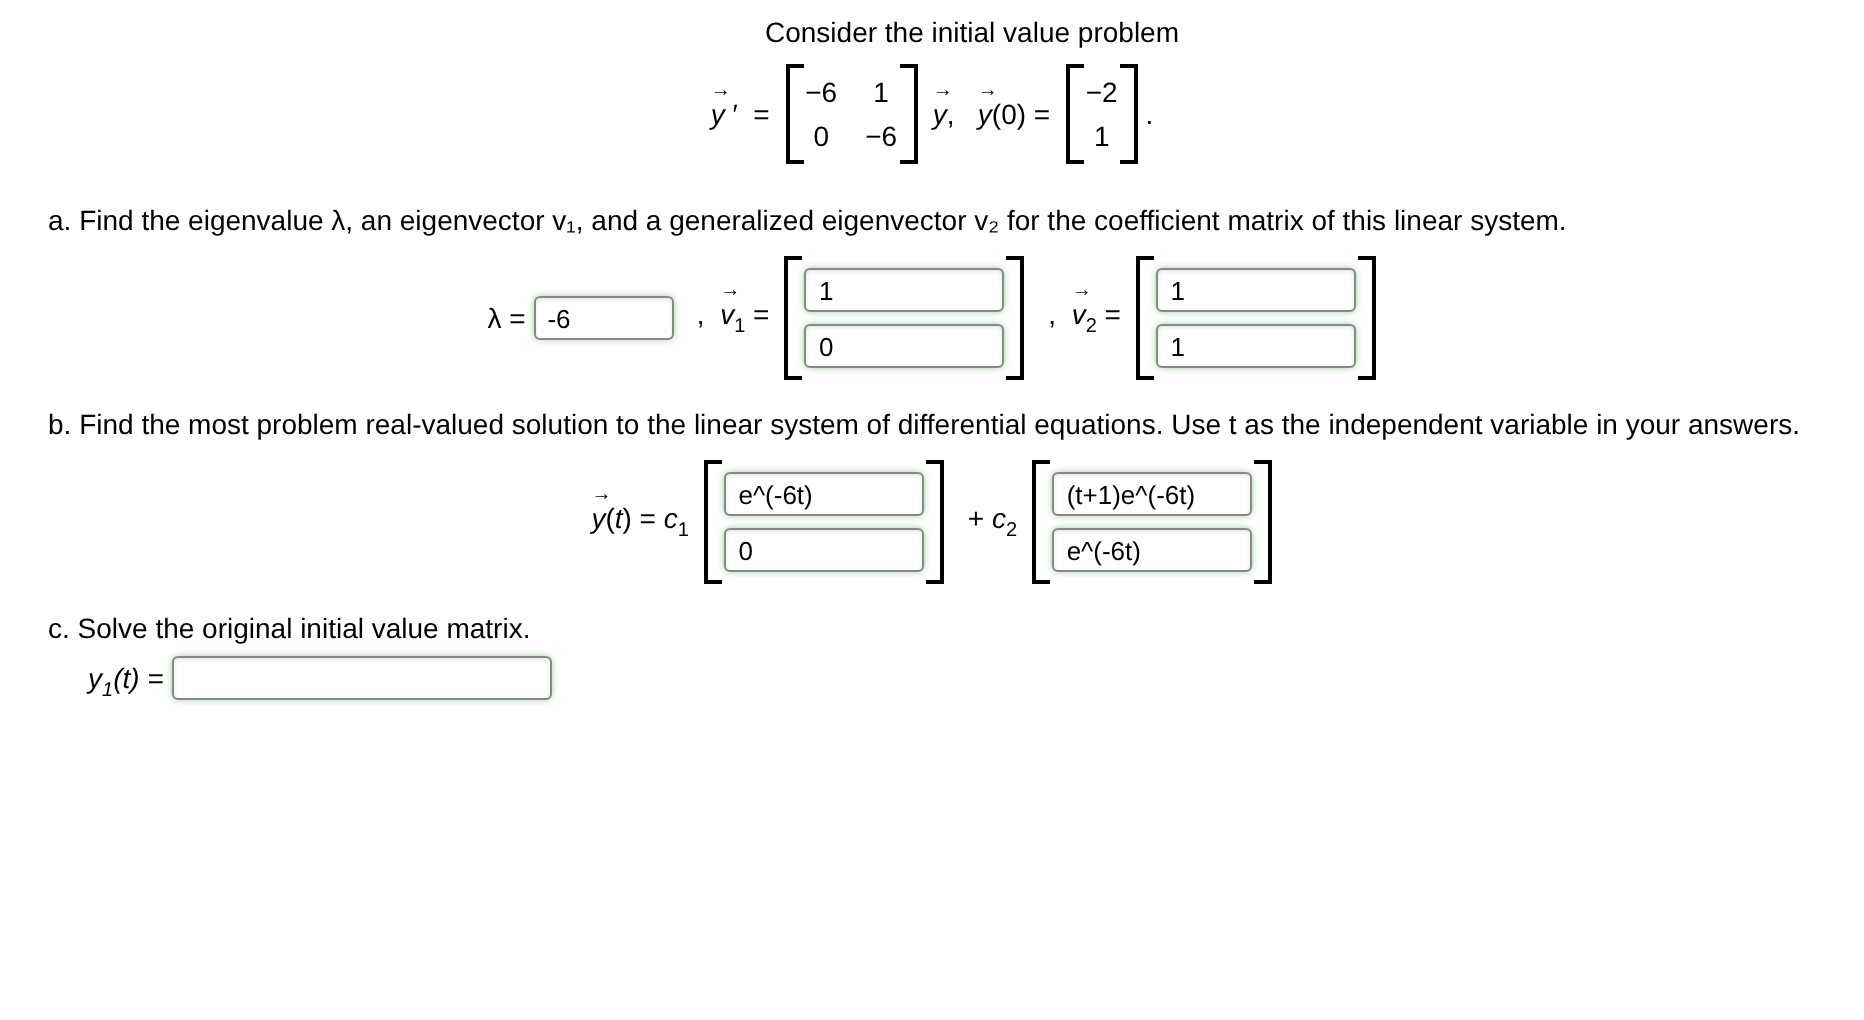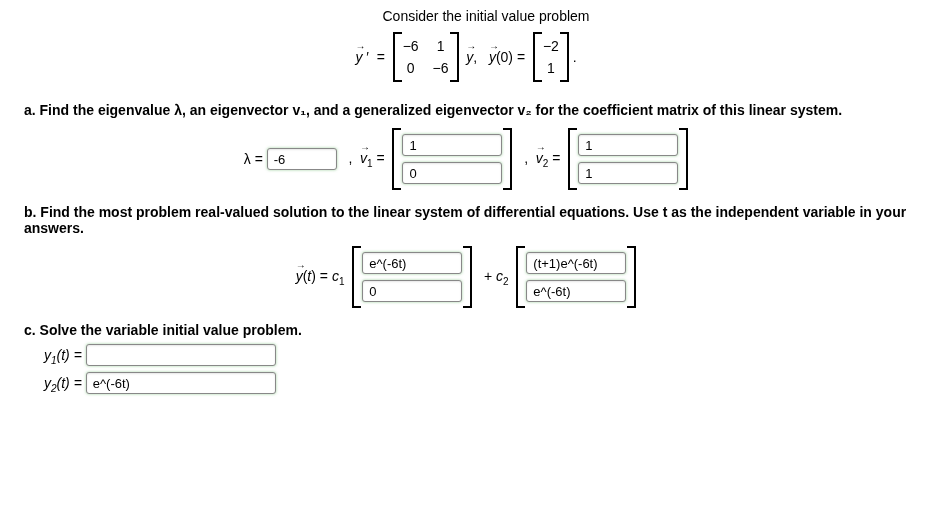--- a/index.html
+++ b/index.html
@@ -19,21 +19,20 @@
   }
   .eq-center {
     text-align: center;
     margin: 6px 0 20px 0;
   }
   .part {
     margin: 14px 0;
   }
   .part-label {
     margin-left: 10px;
-    font-weight: bold;
   }
   .answer-row {
     text-align: center;
     margin-top: 10px;
   }
   .matrix {
     display: inline-block;
     vertical-align: middle;
     position: relative;
     padding: 6px 10px;
@@ -152,24 +151,20 @@
     <span class="matrix valign">
       <span class="matrix-col">
         <input class="box" value="(t+1)e^(-6t)" style="">
         <input class="box" value="e^(-6t)" style="">
       </span>
     </span>
   </div>
 </div>
 
 <div class="part">
-  <div class="part-label">c. Solve the variable initial value problem.</div>
+  <div class="part-label">c. Solve the original initial value matrix.</div>
   <div class="indented">
     <div class="yrow">
       <span class="ital">y<span class="sub">1</span>(t) =</span>
       <input class="box wide" value="" style="">
     </div>
-    <div class="yrow">
-      <span class="ital">y<span class="sub">2</span>(t) =</span>
-      <input class="box wide" value="e^(-6t)" style="">
-    </div>
   </div>
 </div>
 
 </body></html>

